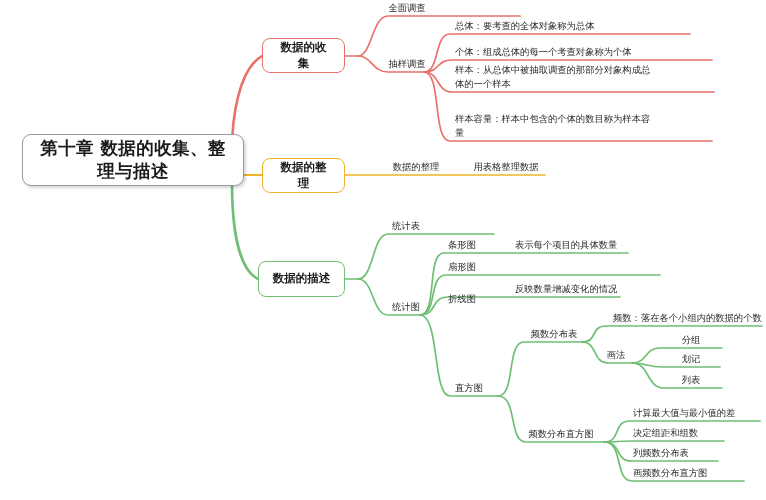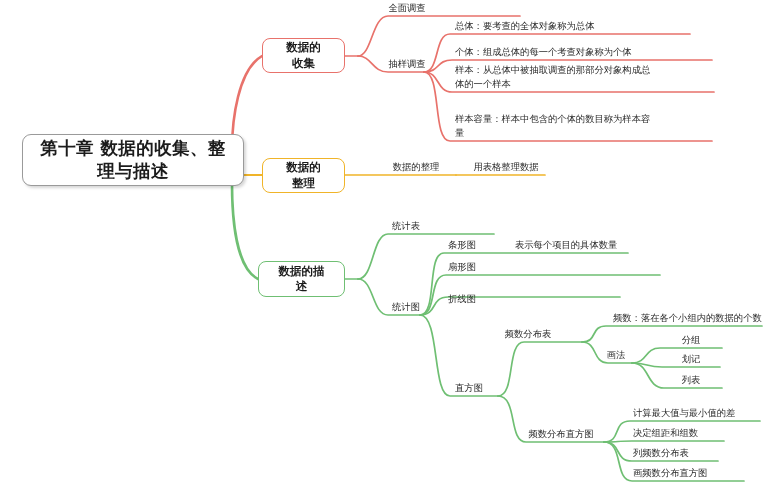--- a/index.html
+++ b/index.html
@@ -46,21 +46,21 @@
     padding: 4px 8px;
   }
   
   .l1-node {
     border-width: 1.6px;
     border-style: solid;
     border-radius: 8px;
     background: #ffffff;
     font-size: 11.5px;
     font-weight: bold;
-    padding: 3px 18px;
+    padding: 3px 12px;
   }
   .l1-red    { border-color: #e8726b; }
   .l1-yellow { border-color: #f0b429; }
   .l1-green  { border-color: #6fbf73; justify-content: center; }
 
   
   .t-node {
     font-size: 9.3px;
     padding: 0 3px 2px 3px;
     align-items: flex-end;
@@ -186,26 +186,29 @@
     <span>表示每个项目的具体数量</span>
   </div>
 
   <div class="node t-node" style="left:432px; top:259px; width:60px; height:16px;">
     <span>扇形图</span>
   </div>
 
   <div class="node t-node" style="left:432px; top:291px; width:60px; height:16px;">
     <span>折线图</span>
   </div>
+  <div class="node t-node t-left" style="left:512px; top:281px; width:200px; height:16px;">
+    <span>反映数量增减变化的情况</span>
+  </div>
 
   <div class="node t-node" style="left:440px; top:380px; width:58px; height:16px;">
     <span>直方图</span>
   </div>
 
-  <div class="node t-node" style="left:490px; top:326px; width:76px; height:16px;">
+  <div class="node t-node" style="left:516px; top:326px; width:76px; height:16px;">
     <span>频数分布表</span>
   </div>
 
   <div class="node t-node t-left" style="left:610px; top:310px; width:160px; height:16px;">
     <span>频数：落在各个小组内的数据的个数</span>
   </div>
 
   <div class="node t-node" style="left:596px; top:347px; width:40px; height:16px;">
     <span>画法</span>
   </div>

